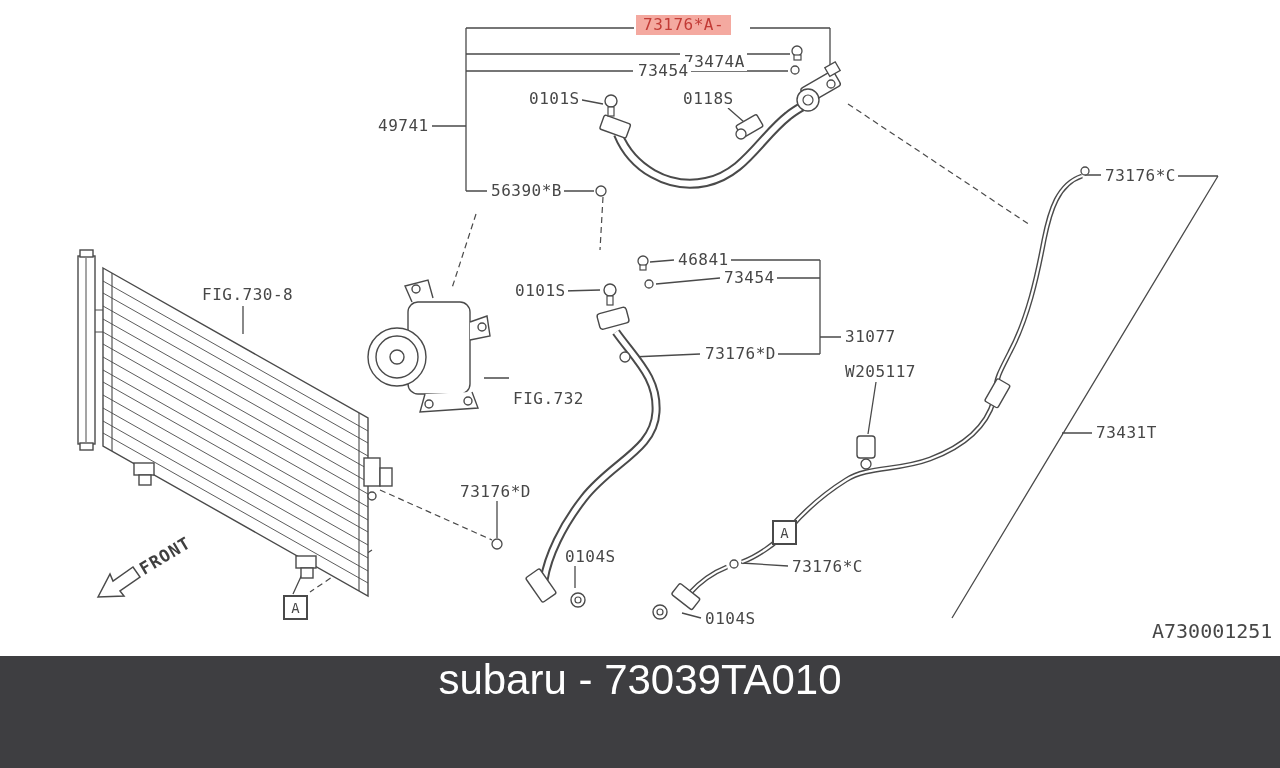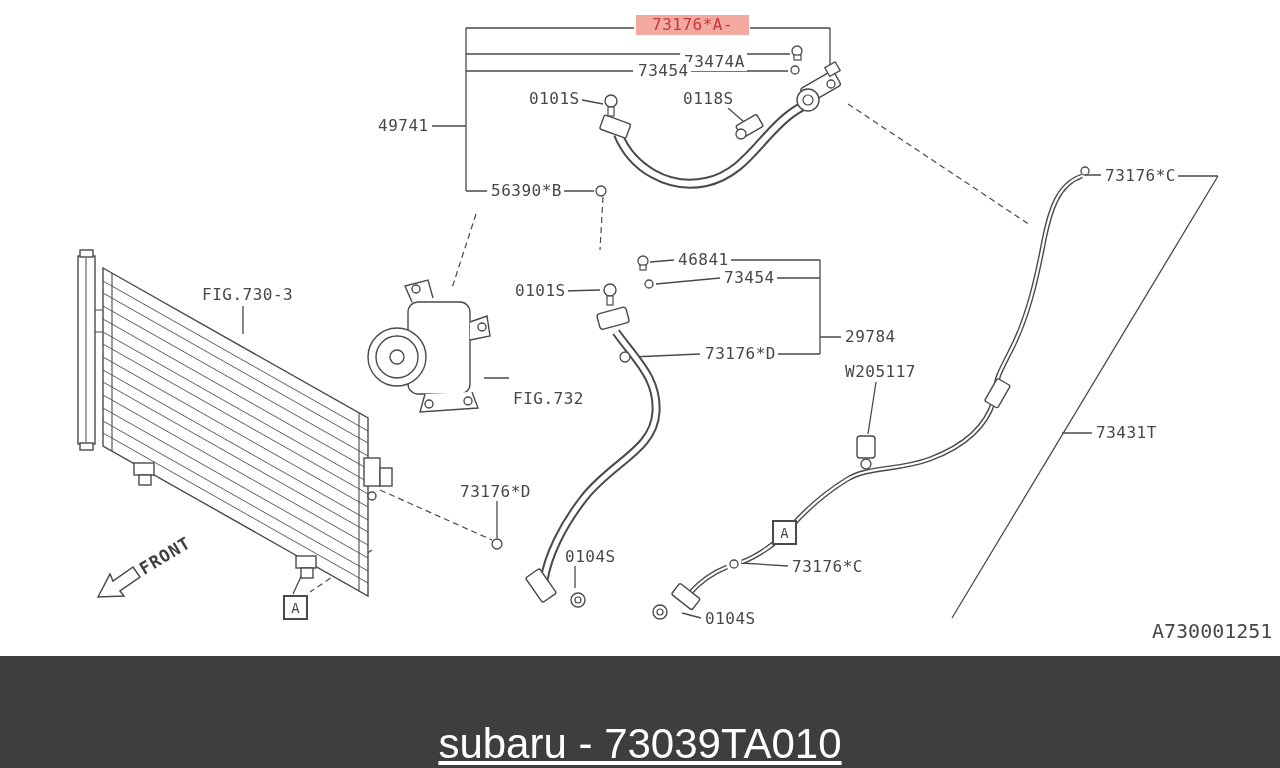--- a/index.html
+++ b/index.html
@@ -6,34 +6,34 @@
   body{
     width:1280px;height:768px;position:relative;overflow:hidden;
     background:#ffffff;font-family:"DejaVu Sans Mono",monospace;
   }
   .stage{position:absolute;left:0;top:0;width:1280px;height:656px;background:#fff}
   svg.draw{position:absolute;left:0;top:0}
   .lbl{
     position:absolute;font-size:16px;line-height:18px;color:#474747;
     white-space:nowrap;letter-spacing:.5px;z-index:2;background:#fff;padding:0 2px;
   }
-  .lbl.hl{background:#f4a9a0;color:#c23b36;padding:1px 16px;z-index:3}
+  .lbl.hl{background:#f4a9a0;color:#c23b36;padding:1px 7px;z-index:3}
   .lbl.small{font-size:20px;letter-spacing:0}
   .abox{
     position:absolute;width:21px;height:21px;border:2px solid #4a4a4a;background:#fff;
     color:#474747;font-size:14px;display:flex;align-items:center;justify-content:center;z-index:2;
   }
   .front{
     position:absolute;left:141px;top:560px;font-size:17px;font-weight:bold;color:#3f3f3f;
     transform:rotate(-31deg);transform-origin:left center;letter-spacing:1px;z-index:2;background:transparent;
   }
   .banner{
     position:absolute;left:0;bottom:0;width:1280px;height:112px;background:#3e3e41;
-    display:flex;align-items:flex-end;justify-content:center;gap:62px;
-    color:#ffffff;font-family:"Liberation Sans",sans-serif;font-size:42px;text-decoration:underline;
+    display:flex;align-items:flex-start;justify-content:center;gap:62px;
+    color:#ffffff;font-family:"Liberation Sans",sans-serif;font-size:42px;
   }
 </style>
 </head>
 <body>
 
 <div class="stage">
 
   <svg class="draw" width="1280" height="656" viewBox="0 0 1280 656">
 
     <path d="M476,214 L452,288 M603,197 L600,250 M848,104 L1030,225 M380,490 L492,540 M372,550 L310,592" stroke="#4a4a4a" stroke-width="1.2" stroke-dasharray="6 4" fill="none"></path>
@@ -163,25 +163,25 @@
   </svg>
 
   <div class="lbl hl" style="left:636px;top:15px">73176*A-</div>
   <div class="lbl" style="left:682px;top:53px">73474A</div>
   <div class="lbl" style="left:636px;top:62px">73454</div>
   <div class="lbl" style="left:527px;top:90px">0101S</div>
   <div class="lbl" style="left:681px;top:90px">0118S</div>
   <div class="lbl" style="left:376px;top:117px">49741</div>
   <div class="lbl" style="left:489px;top:182px">56390*B</div>
   <div class="lbl" style="left:1103px;top:167px">73176*C</div>
-  <div class="lbl" style="left:200px;top:286px">FIG.730-3</div>
+  <div class="lbl" style="left:200px;top:286px">FIG.730-8</div>
   <div class="lbl" style="left:676px;top:251px">46841</div>
   <div class="lbl" style="left:722px;top:269px">73454</div>
   <div class="lbl" style="left:513px;top:282px">0101S</div>
-  <div class="lbl" style="left:843px;top:328px">29784</div>
+  <div class="lbl" style="left:843px;top:328px">31077</div>
   <div class="lbl" style="left:703px;top:345px">73176*D</div>
   <div class="lbl" style="left:511px;top:390px">FIG.732</div>
   <div class="lbl" style="left:843px;top:363px">W205117</div>
   <div class="lbl" style="left:1094px;top:424px">73431T</div>
   <div class="lbl" style="left:458px;top:483px">73176*D</div>
   <div class="lbl" style="left:563px;top:548px">0104S</div>
   <div class="lbl" style="left:790px;top:558px">73176*C</div>
   <div class="lbl" style="left:703px;top:610px">0104S</div>
 
   <div class="lbl small" style="left:1150px;top:622px">A730001251</div>

